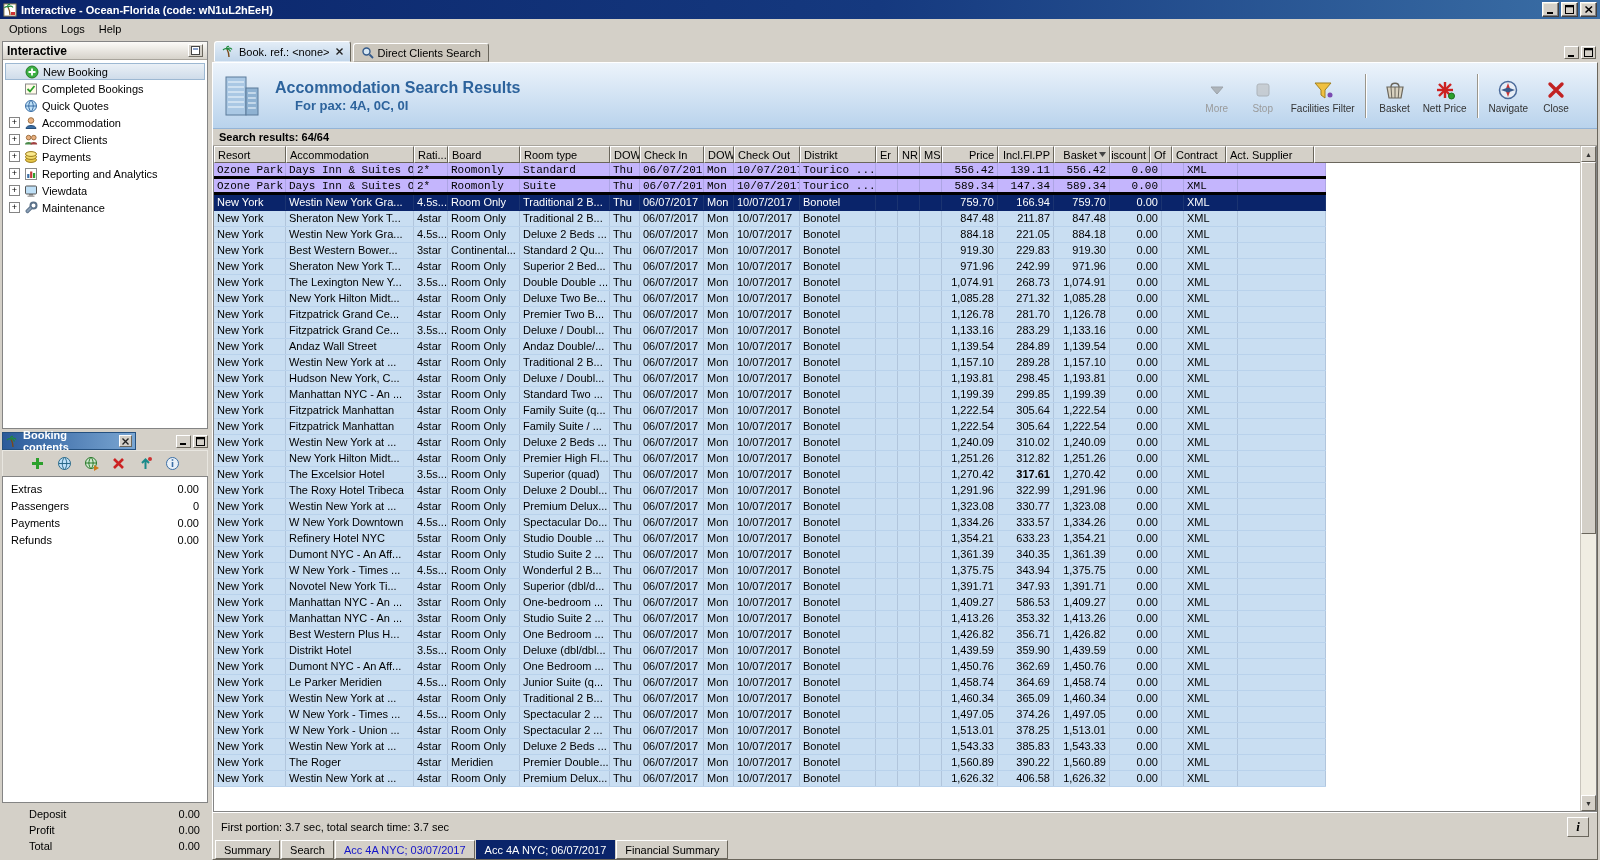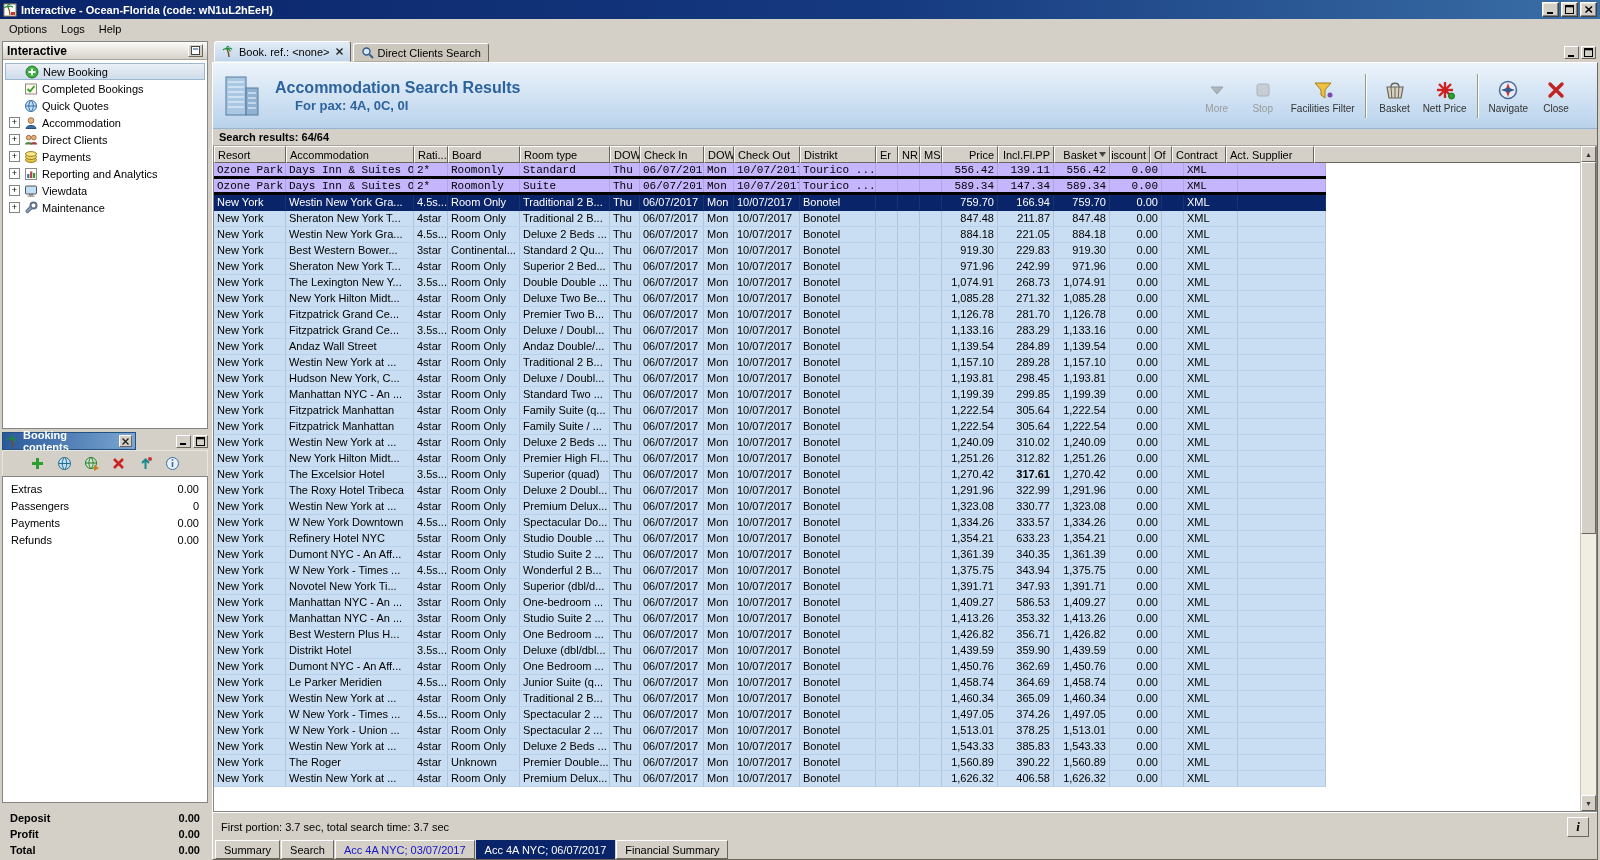--- a/index.html
+++ b/index.html
@@ -49,21 +49,21 @@
   .bp-x { margin-left:auto; width:13px; height:12px; background:#d4d0c8; border:1px solid;
           border-color:#fff #6a665c #6a665c #fff; display:flex; align-items:center; justify-content:center; }
   .bp-cap-spacer { flex:1; }
   .bp-toolbar { flex:0 0 26px; display:flex; align-items:center; justify-content:center; gap:10px;
                 background:#d4d0c8; border:1px solid #e8e6e0; border-bottom:none; }
   .bp-tool { display:inline-flex; padding:1px; }
   .bp-body { flex:1; background:#fff; border:1px solid #848484; padding-top:3px; overflow:hidden; }
   .bc-row { height:17px; display:flex; align-items:center; padding:0 8px; }
   .bc-v { margin-left:auto; }
   .bp-totals { flex:0 0 auto; padding:5px 8px 2px; }
-  .tot-row { height:16px; display:flex; align-items:flex-end; font-weight:bold; }
+  .tot-row { height:16px; display:flex; align-items:flex-start; font-weight:normal;margin-left:19px; }
   .tot-v { margin-left:auto; }
 
   
   .right-col { flex:1; display:flex; flex-direction:column; min-width:0; padding:2px 2px 0 2px; }
   .doc-tabs { flex:0 0 21px; display:flex; align-items:flex-end; gap:2px; padding:0 2px 0 2px; }
   .dtab { height:19px; display:flex; align-items:center; gap:4px; padding:0 7px; background:#ccc7bd;
           border:1px solid; border-color:#fff #6a665c #b0aca2 #fff; border-radius:3px 3px 0 0; white-space:nowrap; }
   .dtab.active { background:linear-gradient(#e3edf7,#c2d6ea); height:21px; border-bottom-color:transparent; }
   .tab-x { display:inline-flex; margin-left:2px; }
   .dt-spacer { flex:1; }
@@ -1437,21 +1437,21 @@
                 <div class="g-cell num" style="width: 56px;">1,543.33</div>
                 <div class="g-cell num" style="width: 52px;">0.00</div>
                 <div class="g-cell" style="width: 22px;"></div>
                 <div class="g-cell" style="width: 54px;">XML</div>
                 <div class="g-cell" style="width: 88px;"></div>
               </div>
               <div class="grid-row blue">
                 <div class="g-cell" style="width: 72px;">New York</div>
                 <div class="g-cell" style="width: 128px;">The Roger</div>
                 <div class="g-cell" style="width: 34px;">4star</div>
-                <div class="g-cell" style="width: 72px;">Unknown</div>
+                <div class="g-cell" style="width: 72px;">Meridien</div>
                 <div class="g-cell" style="width: 90px;">Premier Double...</div>
                 <div class="g-cell" style="width: 30px;">Thu</div>
                 <div class="g-cell" style="width: 64px;">06/07/2017</div>
                 <div class="g-cell" style="width: 30px;">Mon</div>
                 <div class="g-cell" style="width: 66px;">10/07/2017</div>
                 <div class="g-cell" style="width: 76px;">Bonotel</div>
                 <div class="g-cell" style="width: 22px;"></div>
                 <div class="g-cell" style="width: 22px;"></div>
                 <div class="g-cell" style="width: 22px;"></div>
                 <div class="g-cell num" style="width: 56px;">1,560.89</div>

